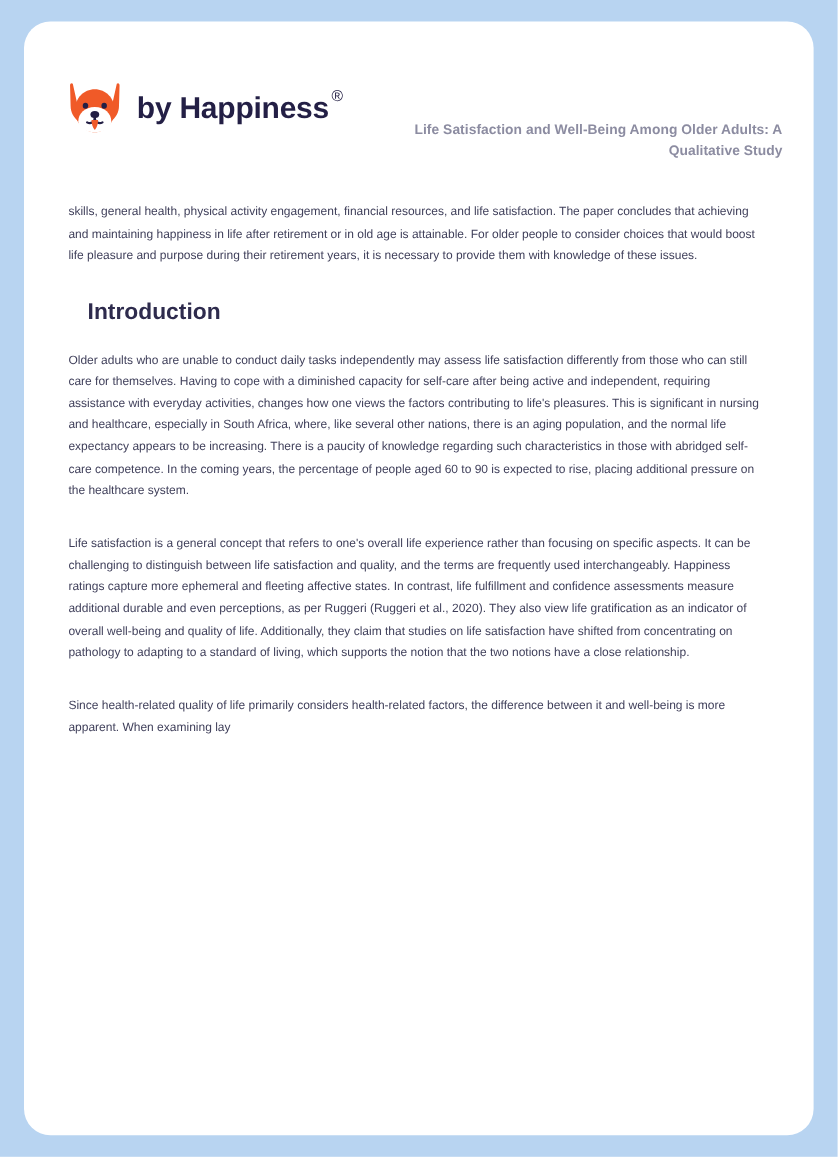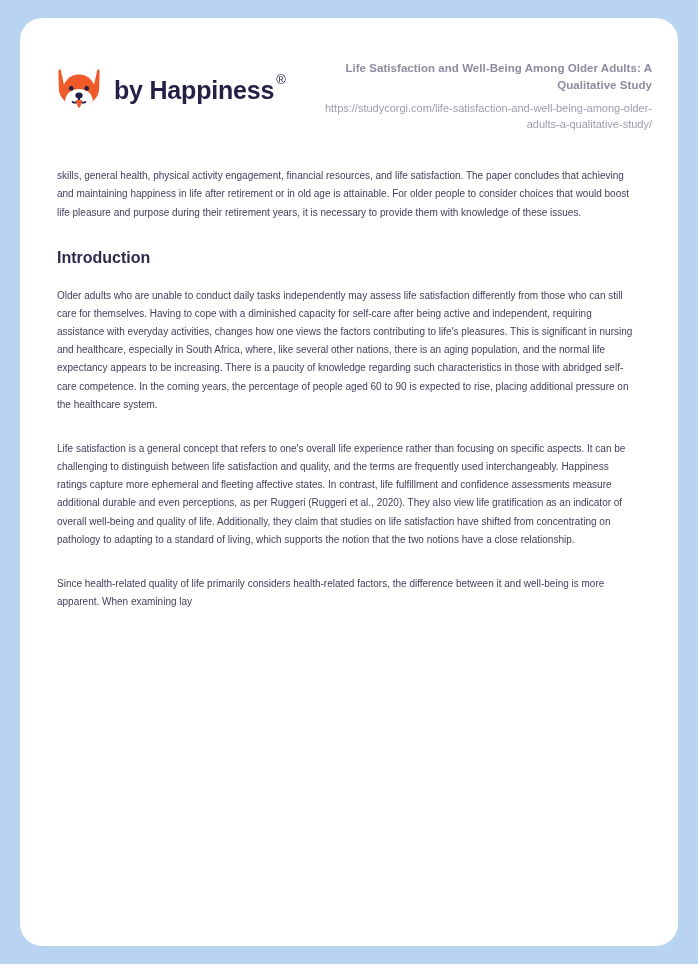--- a/index.html
+++ b/index.html
@@ -69,20 +69,21 @@
     top: -5px;
     left: 2px;
     color: #231f45;
   }
 
   .header-meta {
     text-align: right;
     flex: 0 1 auto;
     max-width: 348px;
     padding-top: 2px;
+    margin-top: 41px;
   }
 
   .doc-title {
     color: #8c8ca1;
     font-size: 11.5px;
     font-weight: bold;
     line-height: 1.45;
     letter-spacing: 0.05px;
     margin: 0;
   }
@@ -105,23 +106,23 @@
   .body-paragraph {
     color: #3f3f5a;
     font-size: 10px;
     line-height: 1.82;
     margin: 0 0 26px 0;
     text-align: left;
   }
 
   .section-heading {
     color: #2e2b4d;
-    font-size: 16px;
+    font-size: 19px;
     font-weight: bold;
-    margin: 8px 0 18px 0;
+    margin: 8px 0 18px 16px;
     line-height: 1.3;
   }
 
   .body-paragraph:last-child {
     margin-bottom: 12px;
   }
 </style>
 </head>
 <body>
 
@@ -143,21 +144,20 @@
         <path d="M44 70 C44 82 50 88 50 88 C50 88 56 82 56 70 Z" fill="#f05a28"></path>
       </svg>
       <div class="brand-wordmark">
         <span>by Happiness</span>
         <span class="brand-reg">®</span>
       </div>
     </div>
 
     <div class="header-meta">
       <p class="doc-title">Life Satisfaction and Well-Being Among Older Adults: A Qualitative Study</p>
-      <p class="doc-url">https://studycorgi.com/life-satisfaction-and-well-being-among-older-adults-a-qualitative-study/</p>
     </div>
 
   </div>
 
   <div class="doc-body">
 
     <p class="body-paragraph">skills, general health, physical activity engagement, financial resources, and life satisfaction. The paper concludes that achieving and maintaining happiness in life after retirement or in old age is attainable. For older people to consider choices that would boost life pleasure and purpose during their retirement years, it is necessary to provide them with knowledge of these issues.</p>
 
     <h2 class="section-heading">Introduction</h2>
 

